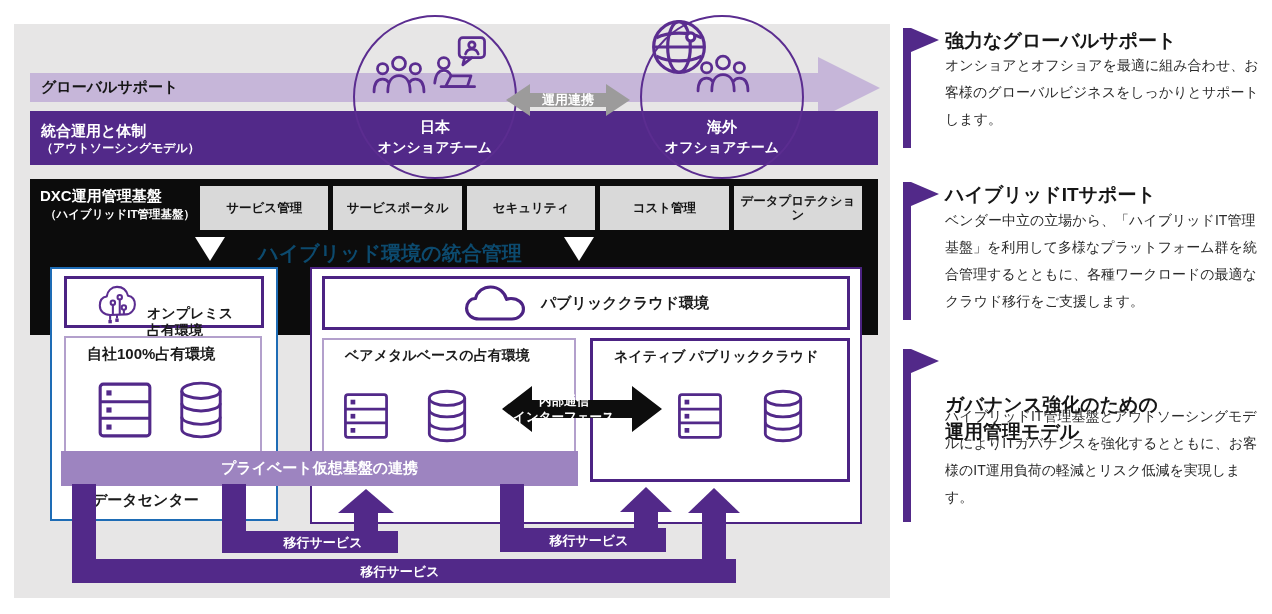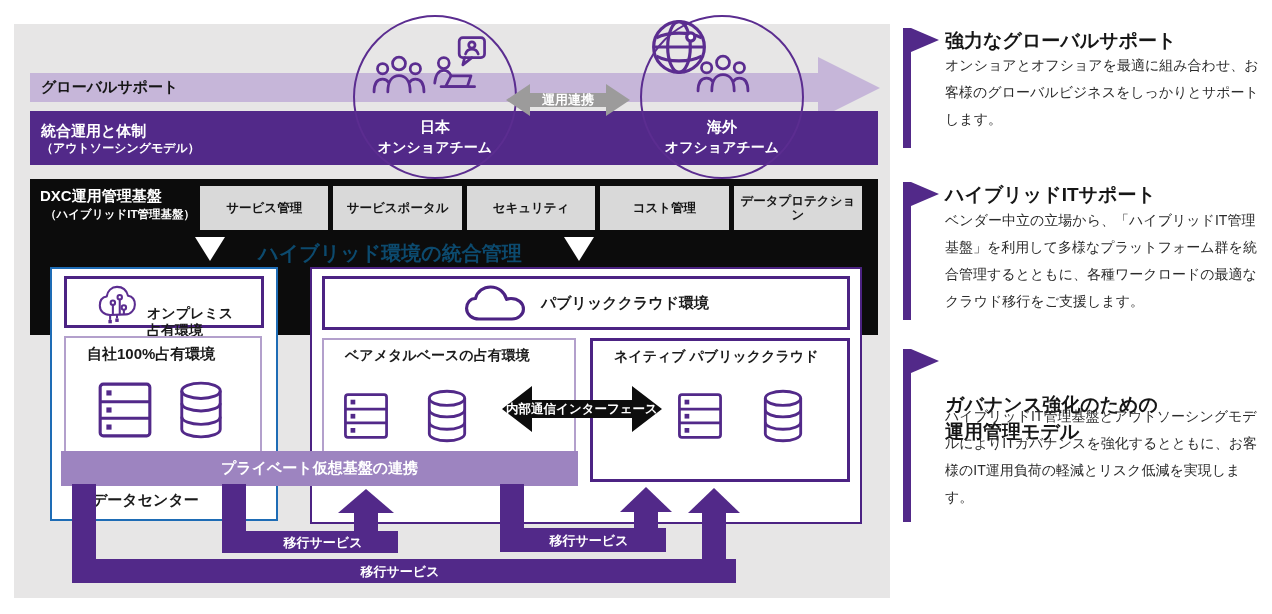--- a/index.html
+++ b/index.html
@@ -48,21 +48,21 @@
     display:flex;align-items:center;justify-content:center;color:#fff;font-weight:bold;font-size:15px;}
   .dc-label{left:92px;top:491px;width:150px;font-weight:bold;font-size:15px;z-index:6;}
   
   .mig{background:#522989;z-index:7;}
   .mig-label{z-index:8;color:#fff;font-weight:bold;font-size:13px;text-align:center;}
   .tri-up{width:0;height:0;border-left:26px solid transparent;border-right:26px solid transparent;
     border-bottom:25px solid #522989;z-index:7;}
   .tri-up.small{border-left-width:28px;border-right-width:28px;border-bottom-width:24px;}
   
   .intcom{left:502px;top:380px;width:160px;height:58px;z-index:8;}
-  .intcom-txt{left:502px;top:380px;width:160px;height:58px;z-index:9;display:flex;
+  .intcom-txt{left:484px;top:380px;width:160px;height:58px;z-index:9;display:flex;flex-direction:column;
     align-items:center;justify-content:center;color:#fff;font-weight:bold;font-size:12.5px;line-height:16px;}
   
   .ring{width:164px;height:164px;border:2px solid #5b2d90;border-radius:50%;z-index:6;}
   .team-text{width:160px;text-align:center;color:#fff;z-index:7;font-weight:bold;}
   .team-text .l1{font-size:15px;line-height:21px;}
   .team-text .l2{font-size:14px;line-height:21px;}
   .opslink-txt{left:506px;top:82px;width:124px;height:36px;z-index:9;display:flex;align-items:center;
     justify-content:center;color:#fff;font-weight:bold;font-size:13px;}
   
   .callout-marker{z-index:2;}

